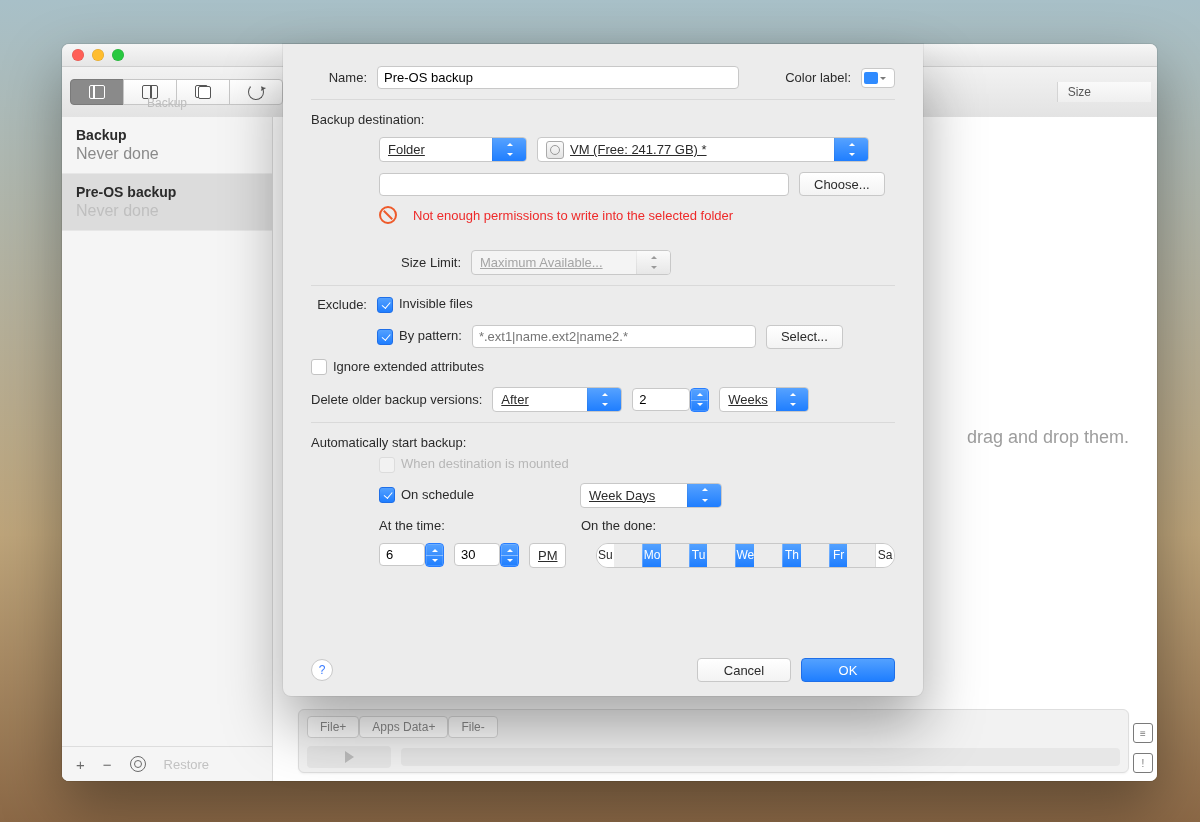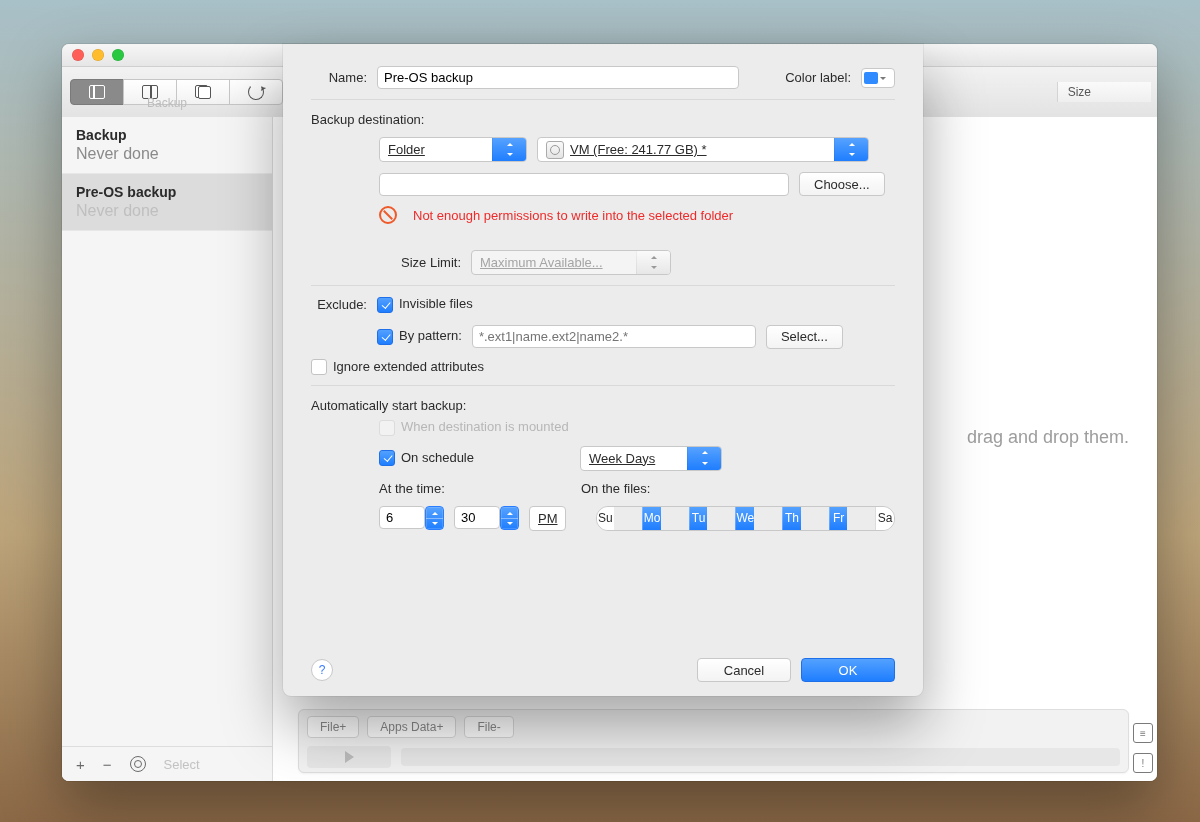--- a/index.html
+++ b/index.html
@@ -83,21 +83,21 @@
   .hint { position:absolute; right:28px; top:310px; color:#9d9d9d; font-size:18px; }
   .side-icons { position:absolute; right:4px; bottom:8px; display:flex; flex-direction:column; gap:10px; color:#7a7a7a; font-size:14px; }
   .side-icons span { width:18px; height:18px; border:1.2px solid #7a7a7a; border-radius:3px; display:flex; align-items:center; justify-content:center; font-size:10px; }
 
   .bottom-panel {
     position:absolute; left:25px; right:28px; bottom:8px; height:64px;
     background:#f2f2f2; border:1px solid #dedede; border-radius:6px;
     box-shadow: 0 1px 2px rgba(0,0,0,0.05);
     padding: 6px 8px; box-sizing:border-box;
   }
-  .pills { display:flex; gap:8px; }
+  .pills { display:flex; }
   .pill { font-size:12px; color:#888; padding:3px 12px; border:1px solid #d6d6d6; border-radius:4px; background:#fdfdfd; }
   .progress-row { display:flex; gap:10px; margin-top:8px; align-items:center; }
   .play-box { width:84px; height:22px; background:#e7e7e7; border-radius:4px; display:flex; align-items:center; justify-content:center; }
   .play-tri { width:0; height:0; border-left:9px solid #bcbcbc; border-top:6px solid transparent; border-bottom:6px solid transparent; }
   .prog-track { flex:1; height:18px; background:#e7e7e7; border-radius:4px; }
 
   
   .sheet {
     position:absolute; left:283px; top:44px; width:640px; height:652px;
     background:#ececec; border-radius:0 0 8px 8px;
@@ -222,21 +222,21 @@
           <div class="sb-sub">Never done</div>
         </div>
         <div class="sb-item selected">
           <div class="sb-title">Pre-OS backup</div>
           <div class="sb-sub">Never done</div>
         </div>
         <div class="sb-footer">
           <span>+</span>
           <span>−</span>
           <span class="gear"></span>
-          <span class="dim">Select</span>
+          <span class="dim">Restore</span>
         </div>
       </div>
 
       <div class="main">
         <div class="hint">drag and drop them.</div>
 
         <div class="bottom-panel">
           <div class="pills">
             <span class="pill">File+</span>
             <span class="pill">Apps Data+</span>
@@ -325,20 +325,44 @@
     <div class="row" style="margin-top:12px">
       <span style="width:56px"></span>
       <span><span class="mac-check checked"></span><span>By pattern:</span></span>
       <input type="text" class="mac" style="width: 270px;" placeholder="*.ext1|name.ext2|name2.*">
       <span class="mac-btn">Select...</span>
     </div>
     <div class="row" style="margin-top:4px">
       <span><span class="mac-check"></span><span>Ignore extended attributes</span></span>
     </div>
 
+    <div class="row" style="margin-top:12px">
+      <span class="lbl">Delete older backup versions:</span>
+      <span class="popup" style="width:128px">
+        <span style="flex:1">After</span>
+        <span class="stepbtn">
+            <i></i>
+            <i></i>
+          </span>
+      </span>
+      <span style="display:flex">
+        <input type="text" class="mac focus" style="width: 44px; text-align: left;" value="2">
+        <span class="stepper">
+            <span class="up"></span>
+            <span class="dn"></span>
+          </span>
+      </span>
+      <span class="popup" style="width:88px">
+        <span style="flex:1">Weeks</span>
+        <span class="stepbtn">
+            <i></i>
+            <i></i>
+          </span>
+      </span>
+    </div>
 
     <hr class="hr">
 
     <div class="sect-label">Automatically start backup:</div>
 
     <div class="row indent" style="margin-top:6px">
       <span style="color:#b7b7b7"><span class="mac-check disabled"></span><span>When destination is mounted</span></span>
     </div>
     <div class="row indent" style="margin-top:2px">
       <span><span class="mac-check checked"></span><span>On schedule</span></span>
@@ -347,21 +371,21 @@
         <span style="flex:1">Week Days</span>
         <span class="stepbtn">
             <i></i>
             <i></i>
           </span>
       </span>
     </div>
 
     <div class="row indent" style="margin-top:6px">
       <span class="lbl" style="width:192px">At the time:</span>
-      <span class="lbl">On the files:</span>
+      <span class="lbl">On the done:</span>
     </div>
 
     <div class="row indent" style="margin-top:2px">
       <span style="display:flex">
           <input type="text" class="mac" style="width: 32px;" value="6">
           <span class="stepper">
             <span class="up"></span>
             <span class="dn"></span>
           </span>
         </span>

